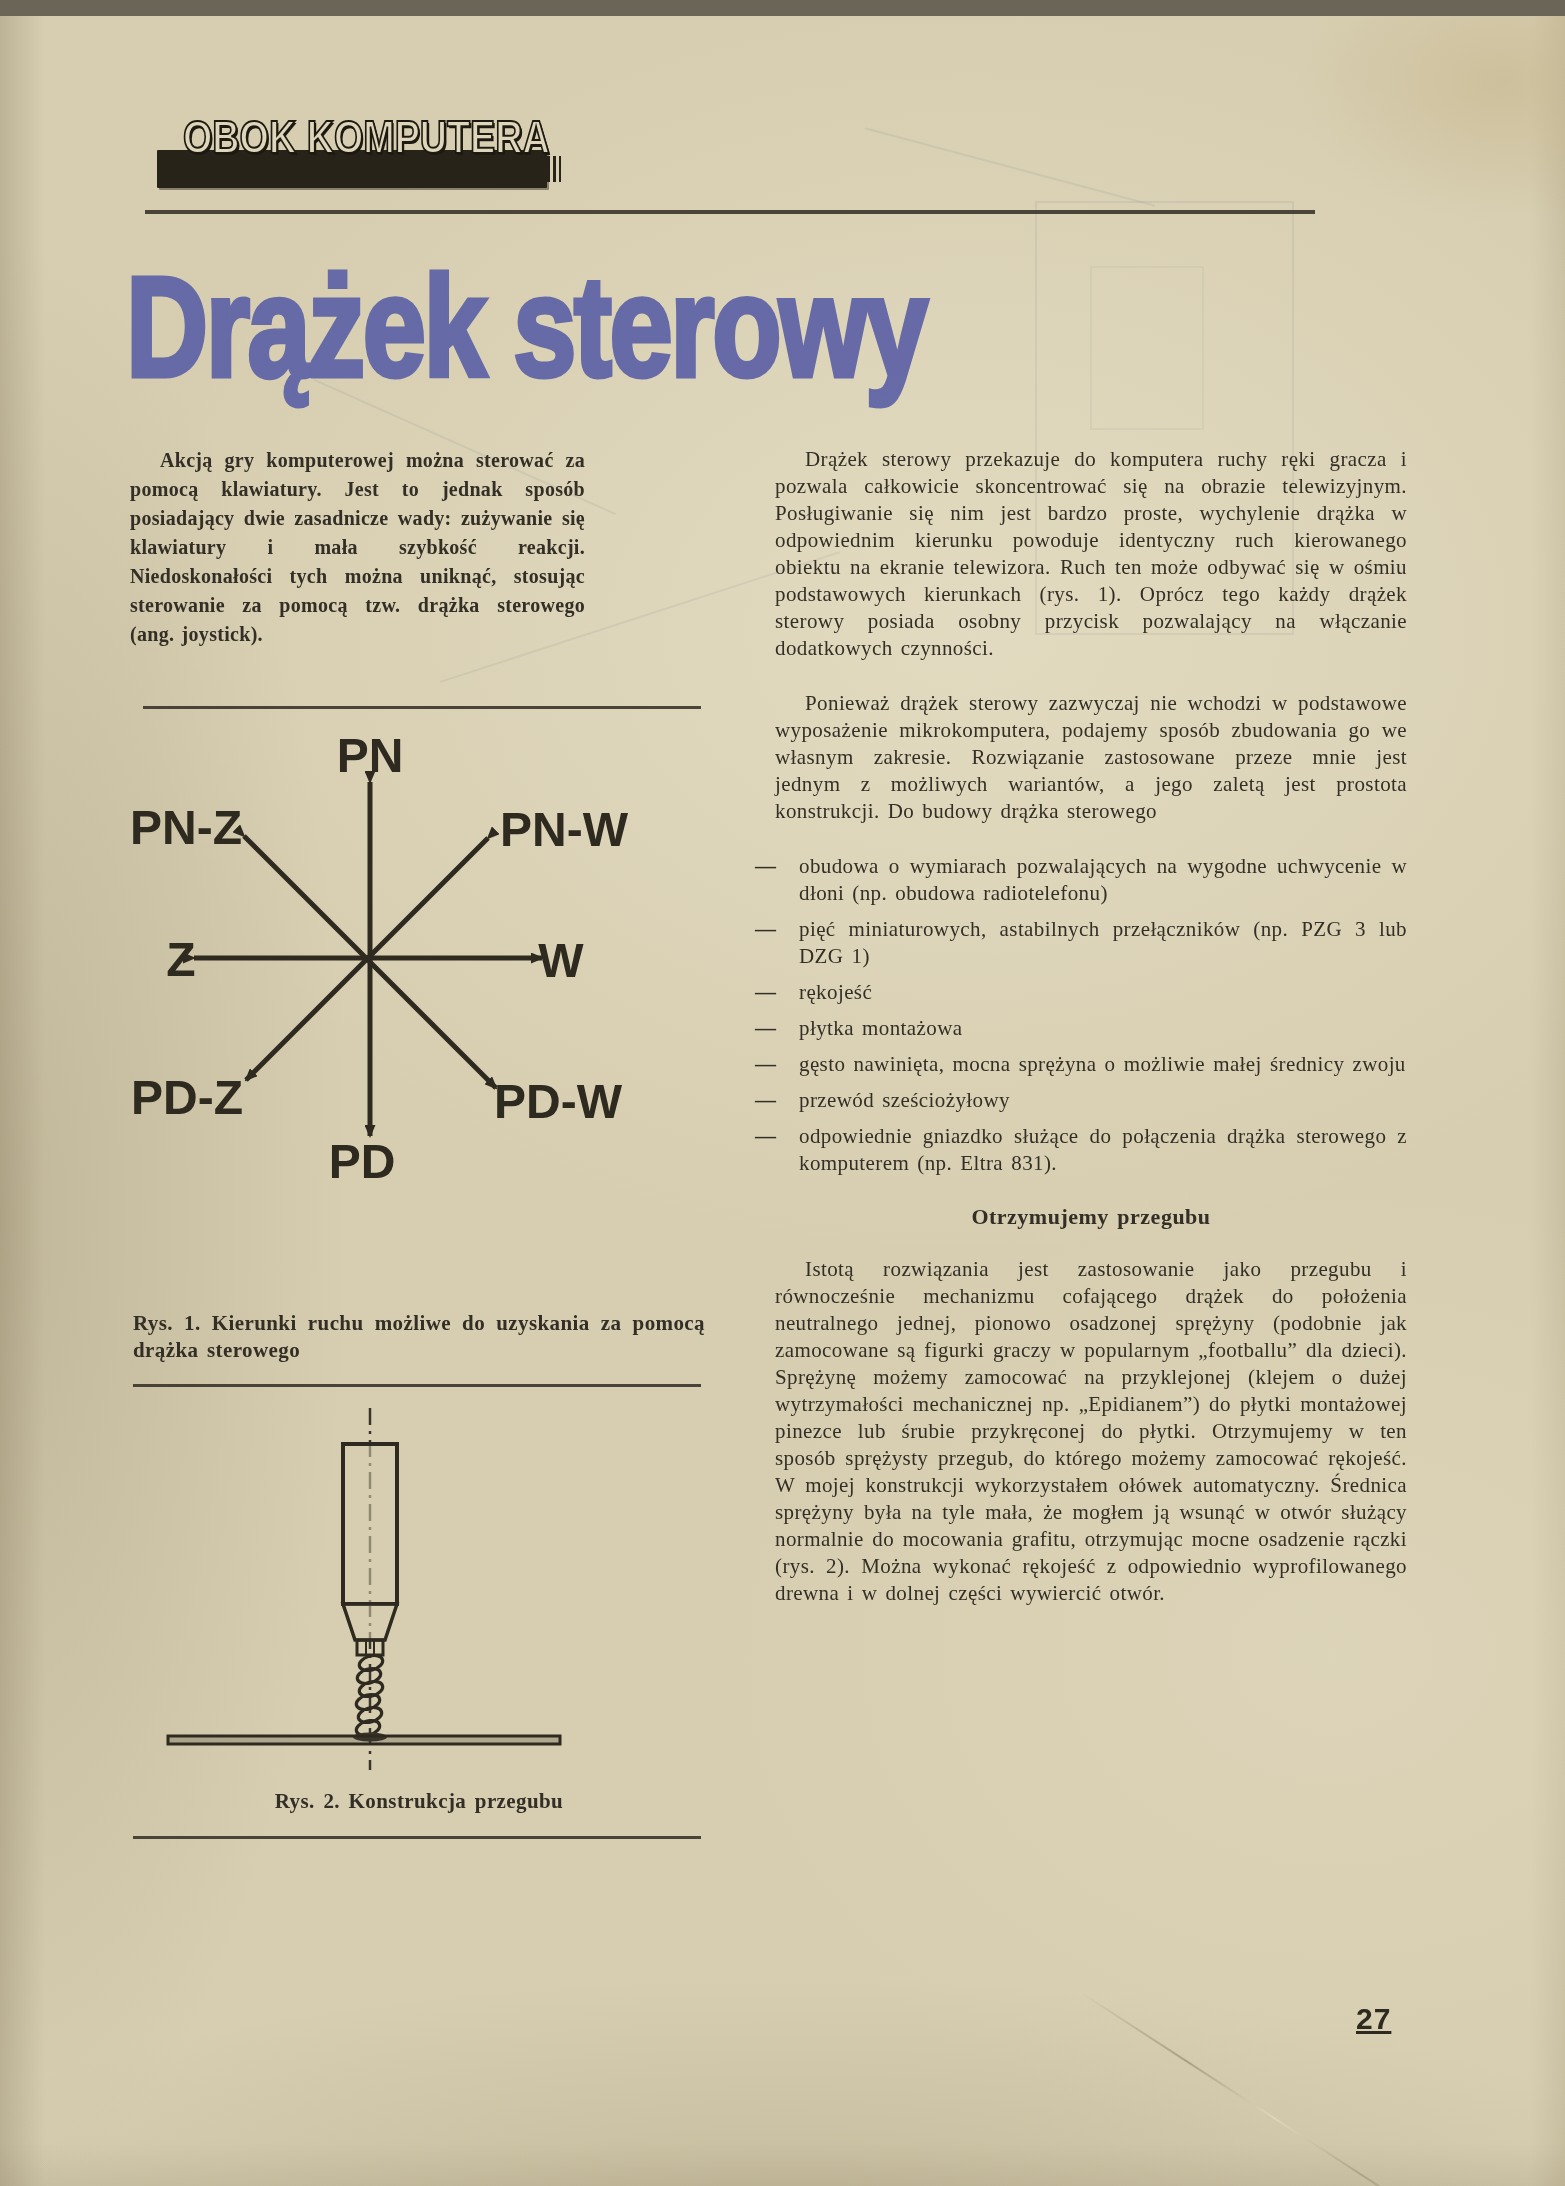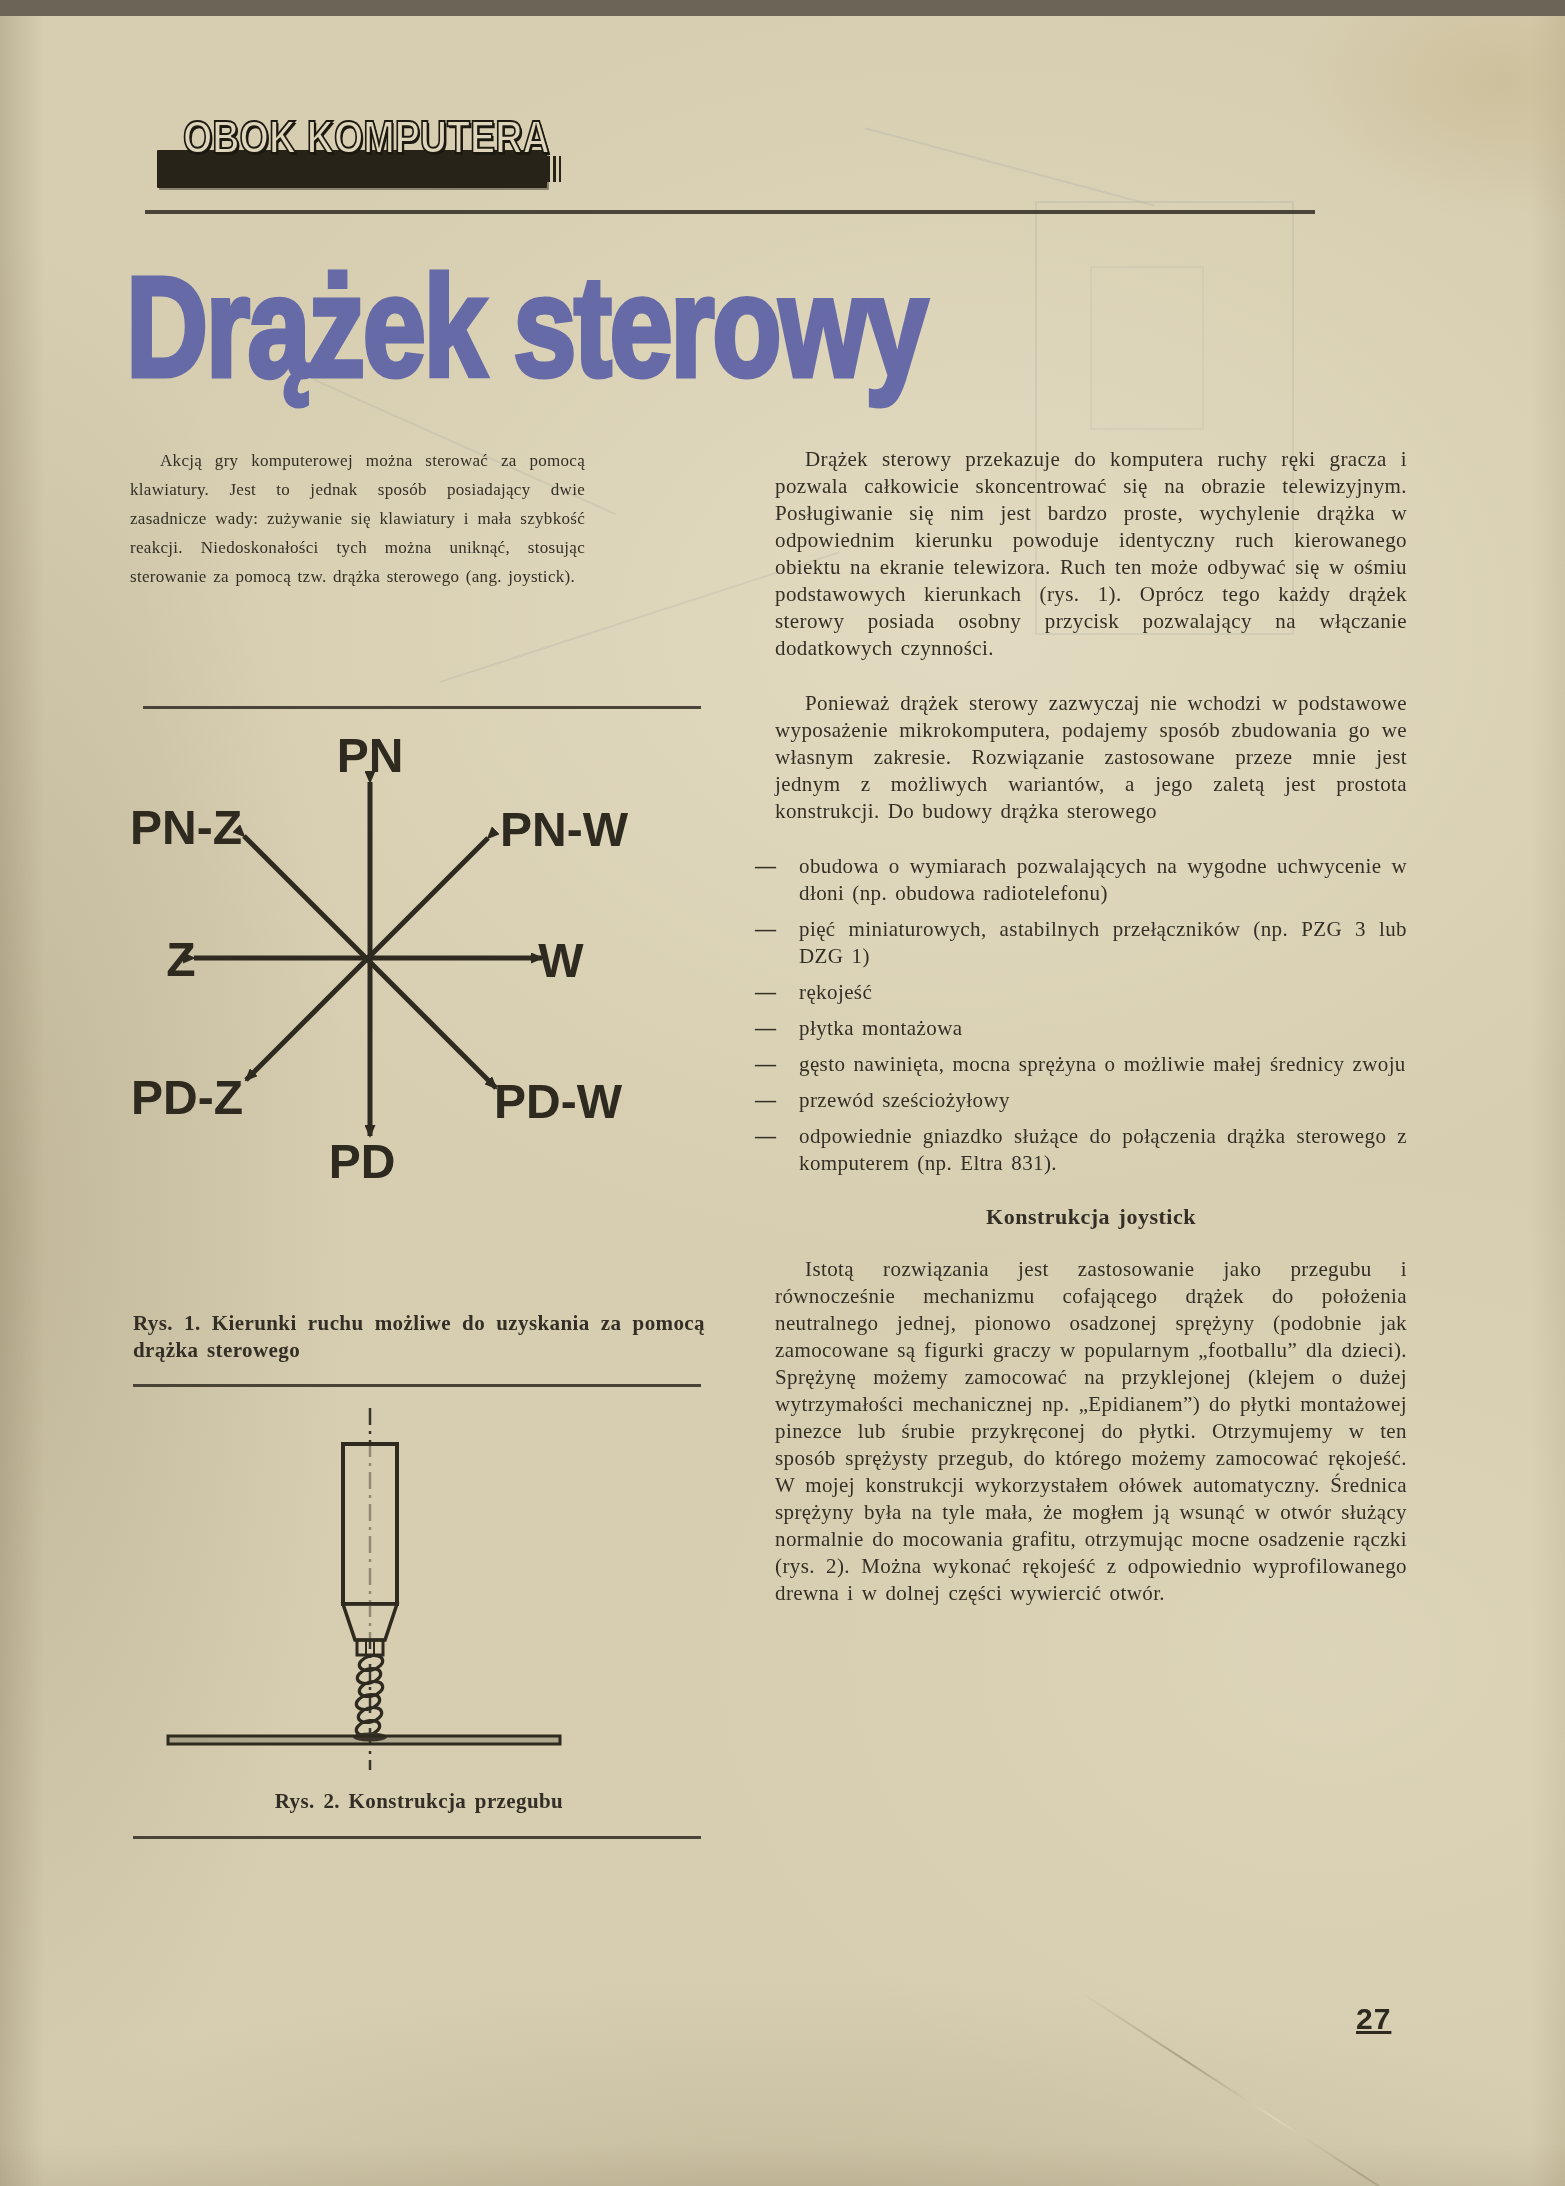--- a/index.html
+++ b/index.html
@@ -61,21 +61,21 @@
     letter-spacing:-3px;
     color:#5d62a6;
     -webkit-text-stroke:5px #5d62a6;
     transform:scaleX(0.80);transform-origin:left top;
     white-space:nowrap;
     opacity:0.92;
   }
   
   .intro{
     position:absolute;left:130px;top:430px;width:455px;
-    font-weight:normal;font-size:17px;line-height:29px;
+    font-weight:bold;font-size:20px;line-height:29px;
     text-align:justify;text-indent:30px;
     letter-spacing:0.3px;word-spacing:2px;
   }
   .col-right{
     position:absolute;left:775px;top:430px;width:632px;
     font-size:21px;line-height:27px;
     text-align:justify;letter-spacing:0.4px;word-spacing:2.5px;
   }
   .col-right p{margin:0 0 28px 0;text-indent:30px;}
   .col-right h3{
@@ -208,19 +208,19 @@
       </div>
       <div class="mat-item">
         <span class="mat-dash">—</span>
         <span class="mat-text">przewód sześciożyłowy</span>
       </div>
       <div class="mat-item">
         <span class="mat-dash">—</span>
         <span class="mat-text">odpowiednie gniazdko służące do połączenia drążka sterowego z komputerem (np. Eltra 831).</span>
       </div>
     </div>
-    <h3>Konstrukcja joystick</h3>
+    <h3>Otrzymujemy przegubu</h3>
     <p>Istotą rozwiązania jest zastosowanie jako przegubu i równocześnie mechanizmu cofającego drążek do położenia neutralnego jednej, pionowo osadzonej sprężyny (podobnie jak zamocowane są figurki graczy w popularnym „footballu” dla dzieci). Sprężynę możemy zamocować na przyklejonej (klejem o dużej wytrzymałości mechanicznej np. „Epidianem”) do płytki montażowej pinezce lub śrubie przykręconej do płytki. Otrzymujemy w ten sposób sprężysty przegub, do którego możemy zamocować rękojeść. W mojej konstrukcji wykorzystałem ołówek automatyczny. Średnica sprężyny była na tyle mała, że mogłem ją wsunąć w otwór służący normalnie do mocowania grafitu, otrzymując mocne osadzenie rączki (rys. 2). Można wykonać rękojeść z odpowiednio wyprofilowanego drewna i w dolnej części wywiercić otwór.</p>
   </div>
 
   <div class="page-number">27</div>
 
 </div>
 
 </body></html>

